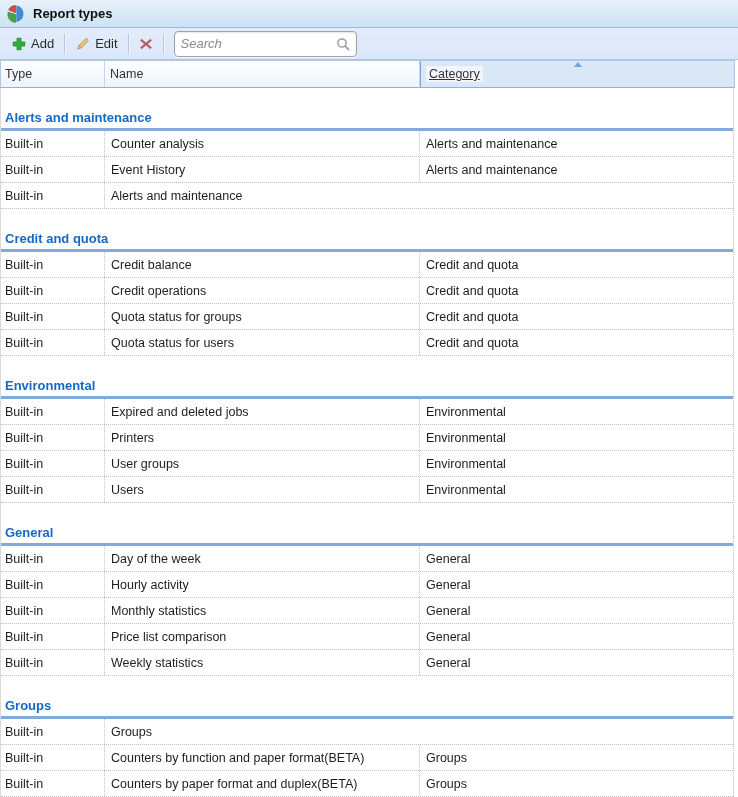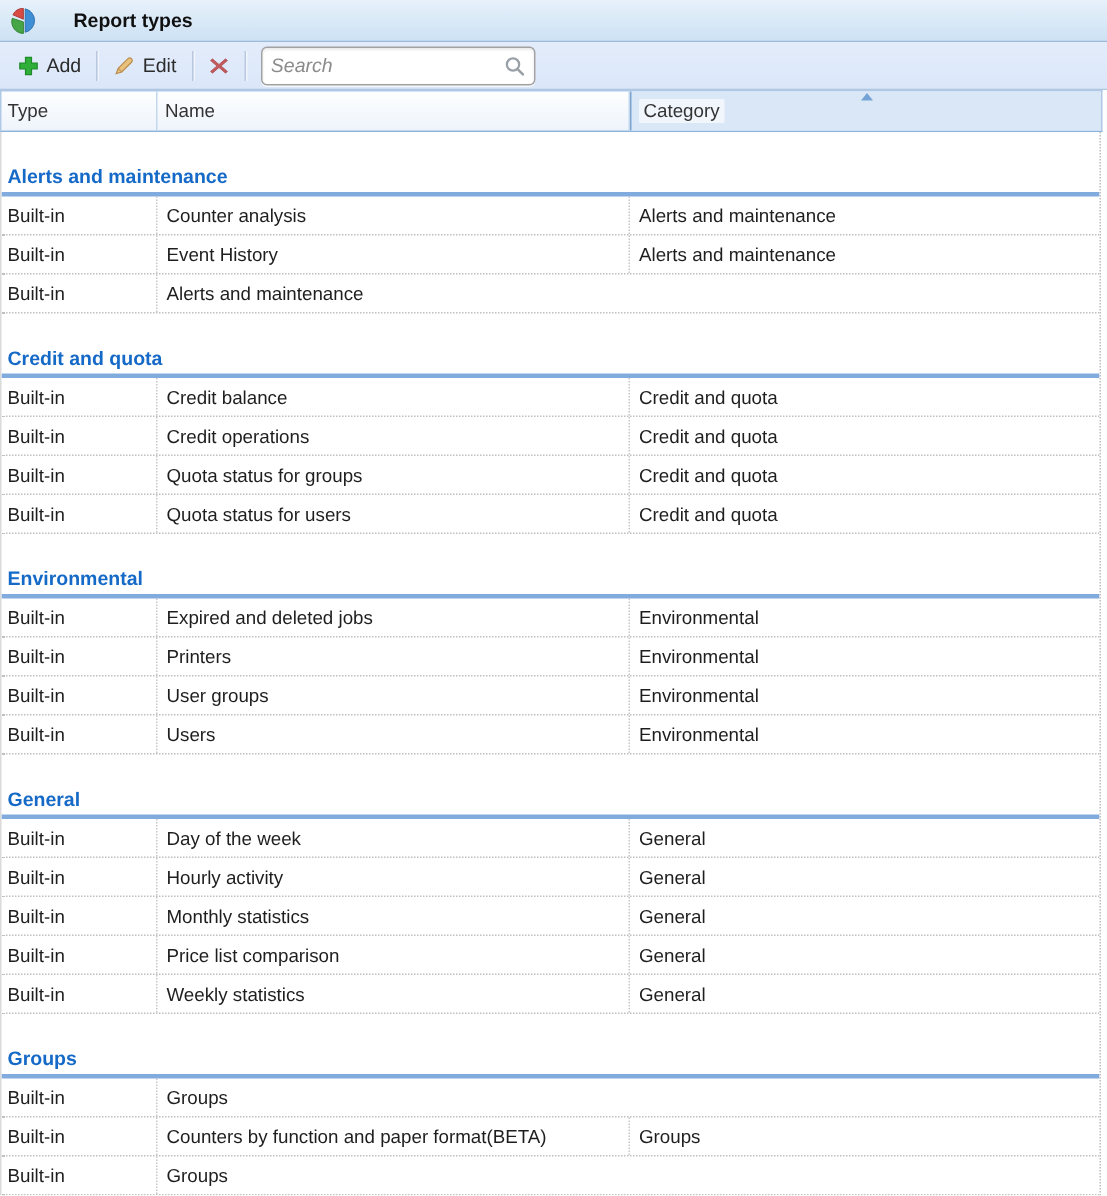--- a/index.html
+++ b/index.html
@@ -2,21 +2,21 @@
 <html><head>
 <meta charset="utf-8">
 <style>
   * { margin:0; padding:0; box-sizing:border-box; }
   html,body { width:738px; height:797px; background:#ffffff; overflow:hidden;
               font-family:"Liberation Sans", sans-serif; }
 
   
   .titlebar { height:28px; background:linear-gradient(#e7f1fb,#cde2f4);
               border-bottom:1px solid #9cbbdc; display:flex; align-items:center;
-              padding-left:7px; gap:24px; }
+              padding-left:7px; gap:8px; }
   .titlebar .title { font-size:13px; font-weight:bold; color:#101010; }
 
   
   .toolbar { height:32px; background:linear-gradient(#e3ecfb,#dbe7f9);
              border-bottom:1px solid #b0c7e4; display:flex; align-items:center;
              padding:0 5px; }
   .tbtn { display:flex; align-items:center; gap:5px; padding:3px 7px;
           font-size:13px; color:#2b2b2b; background:transparent; border:none;
           border-radius:3px; cursor:pointer; font-family:inherit; }
   .tsep { width:1px; height:20px; background:#b9c8df; box-shadow:1px 0 0 #f0f5fc;
@@ -31,21 +31,21 @@
 
   
   .grid-header { display:flex; width:735px; height:28px;
                  border:1px solid #aec8e5; border-bottom:1px solid #8fb4dc;
                  background:linear-gradient(#fdfeff,#eef4fb); }
   .hcell { display:flex; align-items:center; font-size:12.5px; color:#333;
            border-right:1px solid #c3d7ec; position:relative; padding-left:5px; }
   .hcell.h-type { width:104px; padding-left:4px; }
   .hcell.h-name { width:315px; }
   .hcell.h-category { flex:1; background:#d9e7f7; border-left:1px solid #7ea6d3;
-                      border-right:none; }
+                      border-right:none;text-decoration:underline; }
   .hpatch { background:rgba(255,255,255,0.62); padding:1px 3px; border-radius:1px; }
   .sort-arrow { position:absolute; top:1px; left:50%; margin-left:-4px;
                 width:0; height:0; border-left:4px solid transparent;
                 border-right:4px solid transparent; border-bottom:5px solid #76a3d6; }
 
   
   .grid-body { width:734px; height:709px; border-left:1px solid #dadada;
                border-right:1px dotted #bdbdbd; overflow:hidden; }
   .section { margin-top:22px; }
   .group-title { font-size:13px; font-weight:bold; color:#1569c7;
@@ -230,16 +230,17 @@
         <div class="cell c-type">Built-in</div>
         <div class="cell c-category">Groups</div>
       </div>
       <div class="row">
         <div class="cell c-type">Built-in</div>
         <div class="cell c-name">Counters by function and paper format(BETA)</div>
         <div class="cell c-category">Groups</div>
       </div>
       <div class="row">
         <div class="cell c-type">Built-in</div>
+        <div class="cell c-name">Counters by paper format and duplex(BETA)</div>
         <div class="cell c-category">Groups</div>
       </div>
     </div>
   </div>
 
 </body></html>

